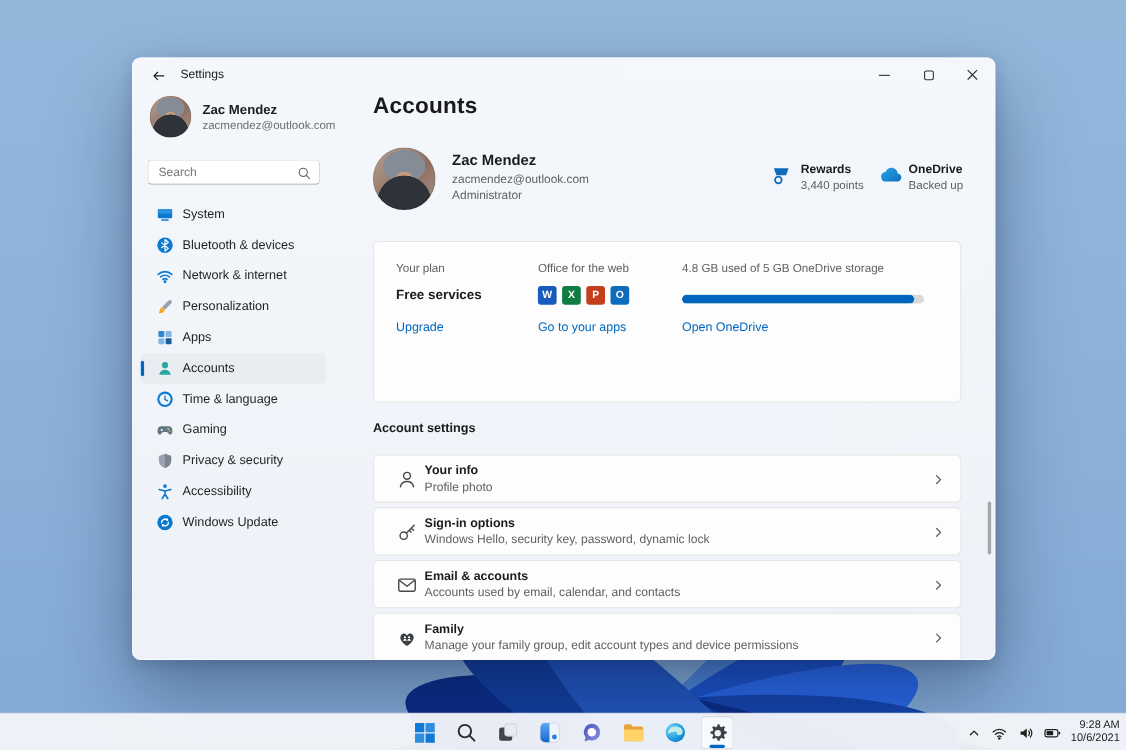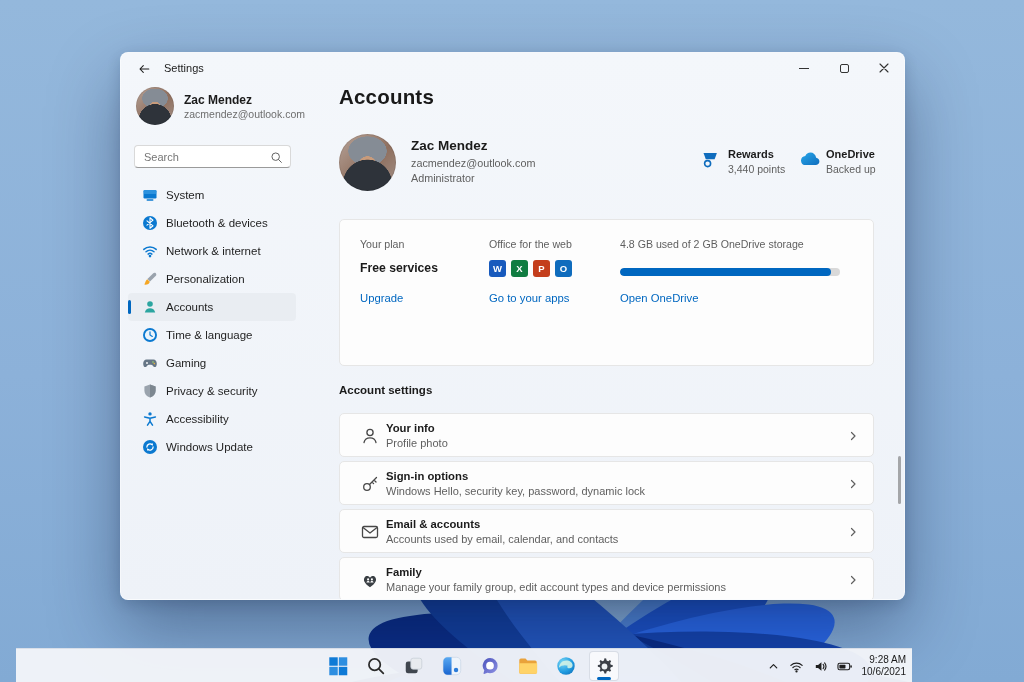--- a/index.html
+++ b/index.html
@@ -118,21 +118,21 @@
   .row1{top:360px} .row2{top:408px} .row3{top:456px} .row4{top:504px}
   .row-icon { position:absolute; left:20px; top:12px; width:20px; height:20px; }
   .row-title { position:absolute; left:46px; top:8px;  font-size:11.3px; font-weight:700; color:#1b1b1b; white-space:nowrap; }
   .row-sub   { position:absolute; left:46px; top:23px; font-size:11px; color:#5f5f5f; white-space:nowrap; }
   .row-chevron { position:absolute; right:14px; top:16px; }
 
   .scroll-thumb { position:absolute; right:3px; top:403px; width:3px; height:48px; border-radius:2px; background:rgba(90,90,90,.5); cursor:pointer; }
 
   
   .taskbar {
-    position:absolute; left:16px; bottom:0; width:896px; height:34px; z-index:3;
+    position:absolute; left:0; bottom:0; width:1024px; height:34px; z-index:3;
     background:rgba(242,245,249,.96); border-top:1px solid rgba(120,140,165,.18);
   }
   .tb-center { position:absolute; left:50%; top:0; transform:translateX(calc(-50% + 7px)); height:34px; display:flex; align-items:center; gap:8px; }
   .tb-ic { position:relative; width:30px; height:30px; border-radius:4px; display:flex; align-items:center; justify-content:center; cursor:pointer; }
   .tb-ic.active { background:rgba(255,255,255,.65); box-shadow:inset 0 0 0 1px rgba(120,140,165,.25); }
   .tb-underline { position:absolute; bottom:1px; left:50%; transform:translateX(-50%); width:14px; height:3px; border-radius:2px; background:#0067c0; }
 
   .tray { position:absolute; right:6px; top:0; height:34px; display:flex; align-items:center; gap:9px; }
   .tray-ic { cursor:pointer; display:flex; align-items:center; }
   .clock { text-align:right; font-size:10px; line-height:12px; color:#1a1a1a; cursor:pointer; }
@@ -224,20 +224,31 @@
       <span class="nlabel">Network &amp; internet</span>
     </div>
     <div class="nav-item">
       <span class="nicon">
         <svg width="16" height="16" viewBox="0 0 16 16">
             <path d="M13.8 2.2c.8.8.6 2-.2 2.8L8 10.6 5.4 8 11 2.4c.8-.8 2-.9 2.8-.2z" fill="#9aa3ad"></path>
             <path d="M5.2 8.2l2.6 2.6c-.4 1.8-1.9 2.9-4.6 2.9-.5 0-.9-.4-.7-.8 1-.7.7-3.5 2.7-4.7z" fill="#f5a623"></path>
           </svg>
       </span>
       <span class="nlabel">Personalization</span>
+    </div>
+    <div class="nav-item">
+      <span class="nicon">
+        <svg width="16" height="16" viewBox="0 0 16 16">
+            <rect x="2" y="2" width="5.4" height="5.4" rx="1" fill="#2f86d6"></rect>
+            <rect x="8.6" y="2" width="5.4" height="5.4" rx="1" fill="#7db8e8"></rect>
+            <rect x="2" y="8.6" width="5.4" height="5.4" rx="1" fill="#7db8e8"></rect>
+            <rect x="8.6" y="8.6" width="5.4" height="5.4" rx="1" fill="#1c5f9e"></rect>
+          </svg>
+      </span>
+      <span class="nlabel">Apps</span>
     </div>
     <div class="nav-item selected">
       <div class="nav-accent"></div>
       <span class="nicon">
         <svg width="16" height="16" viewBox="0 0 16 16">
             <circle cx="8" cy="5" r="2.8" fill="#2ba5a0"></circle>
             <path d="M2.8 13.6c.5-3 2.6-4.4 5.2-4.4s4.7 1.4 5.2 4.4z" fill="#2ba5a0"></path>
           </svg>
       </span>
       <span class="nlabel">Accounts</span>
@@ -337,21 +348,21 @@
         <div class="fs-label">Office for the web</div>
         <div class="office-row">
           <div class="office-tile" style="background: rgb(24, 90, 189);">W</div>
           <div class="office-tile" style="background: rgb(16, 124, 65);">X</div>
           <div class="office-tile" style="background: rgb(196, 62, 28);">P</div>
           <div class="office-tile" style="background: rgb(15, 108, 189);">O</div>
         </div>
         <div class="fs-link">Go to your apps</div>
       </div>
       <div class="fs-col col3">
-        <div class="fs-label">4.8 GB used of 2 GB OneDrive storage</div>
+        <div class="fs-label">4.8 GB used of 5 GB OneDrive storage</div>
         <div class="progress-track">
           <div class="progress-fill" style="width: 96%;"></div>
         </div>
         <div class="fs-link">Open OneDrive</div>
       </div>
     </div>
   </div>
 
   <div class="section-label">Account settings</div>
 

